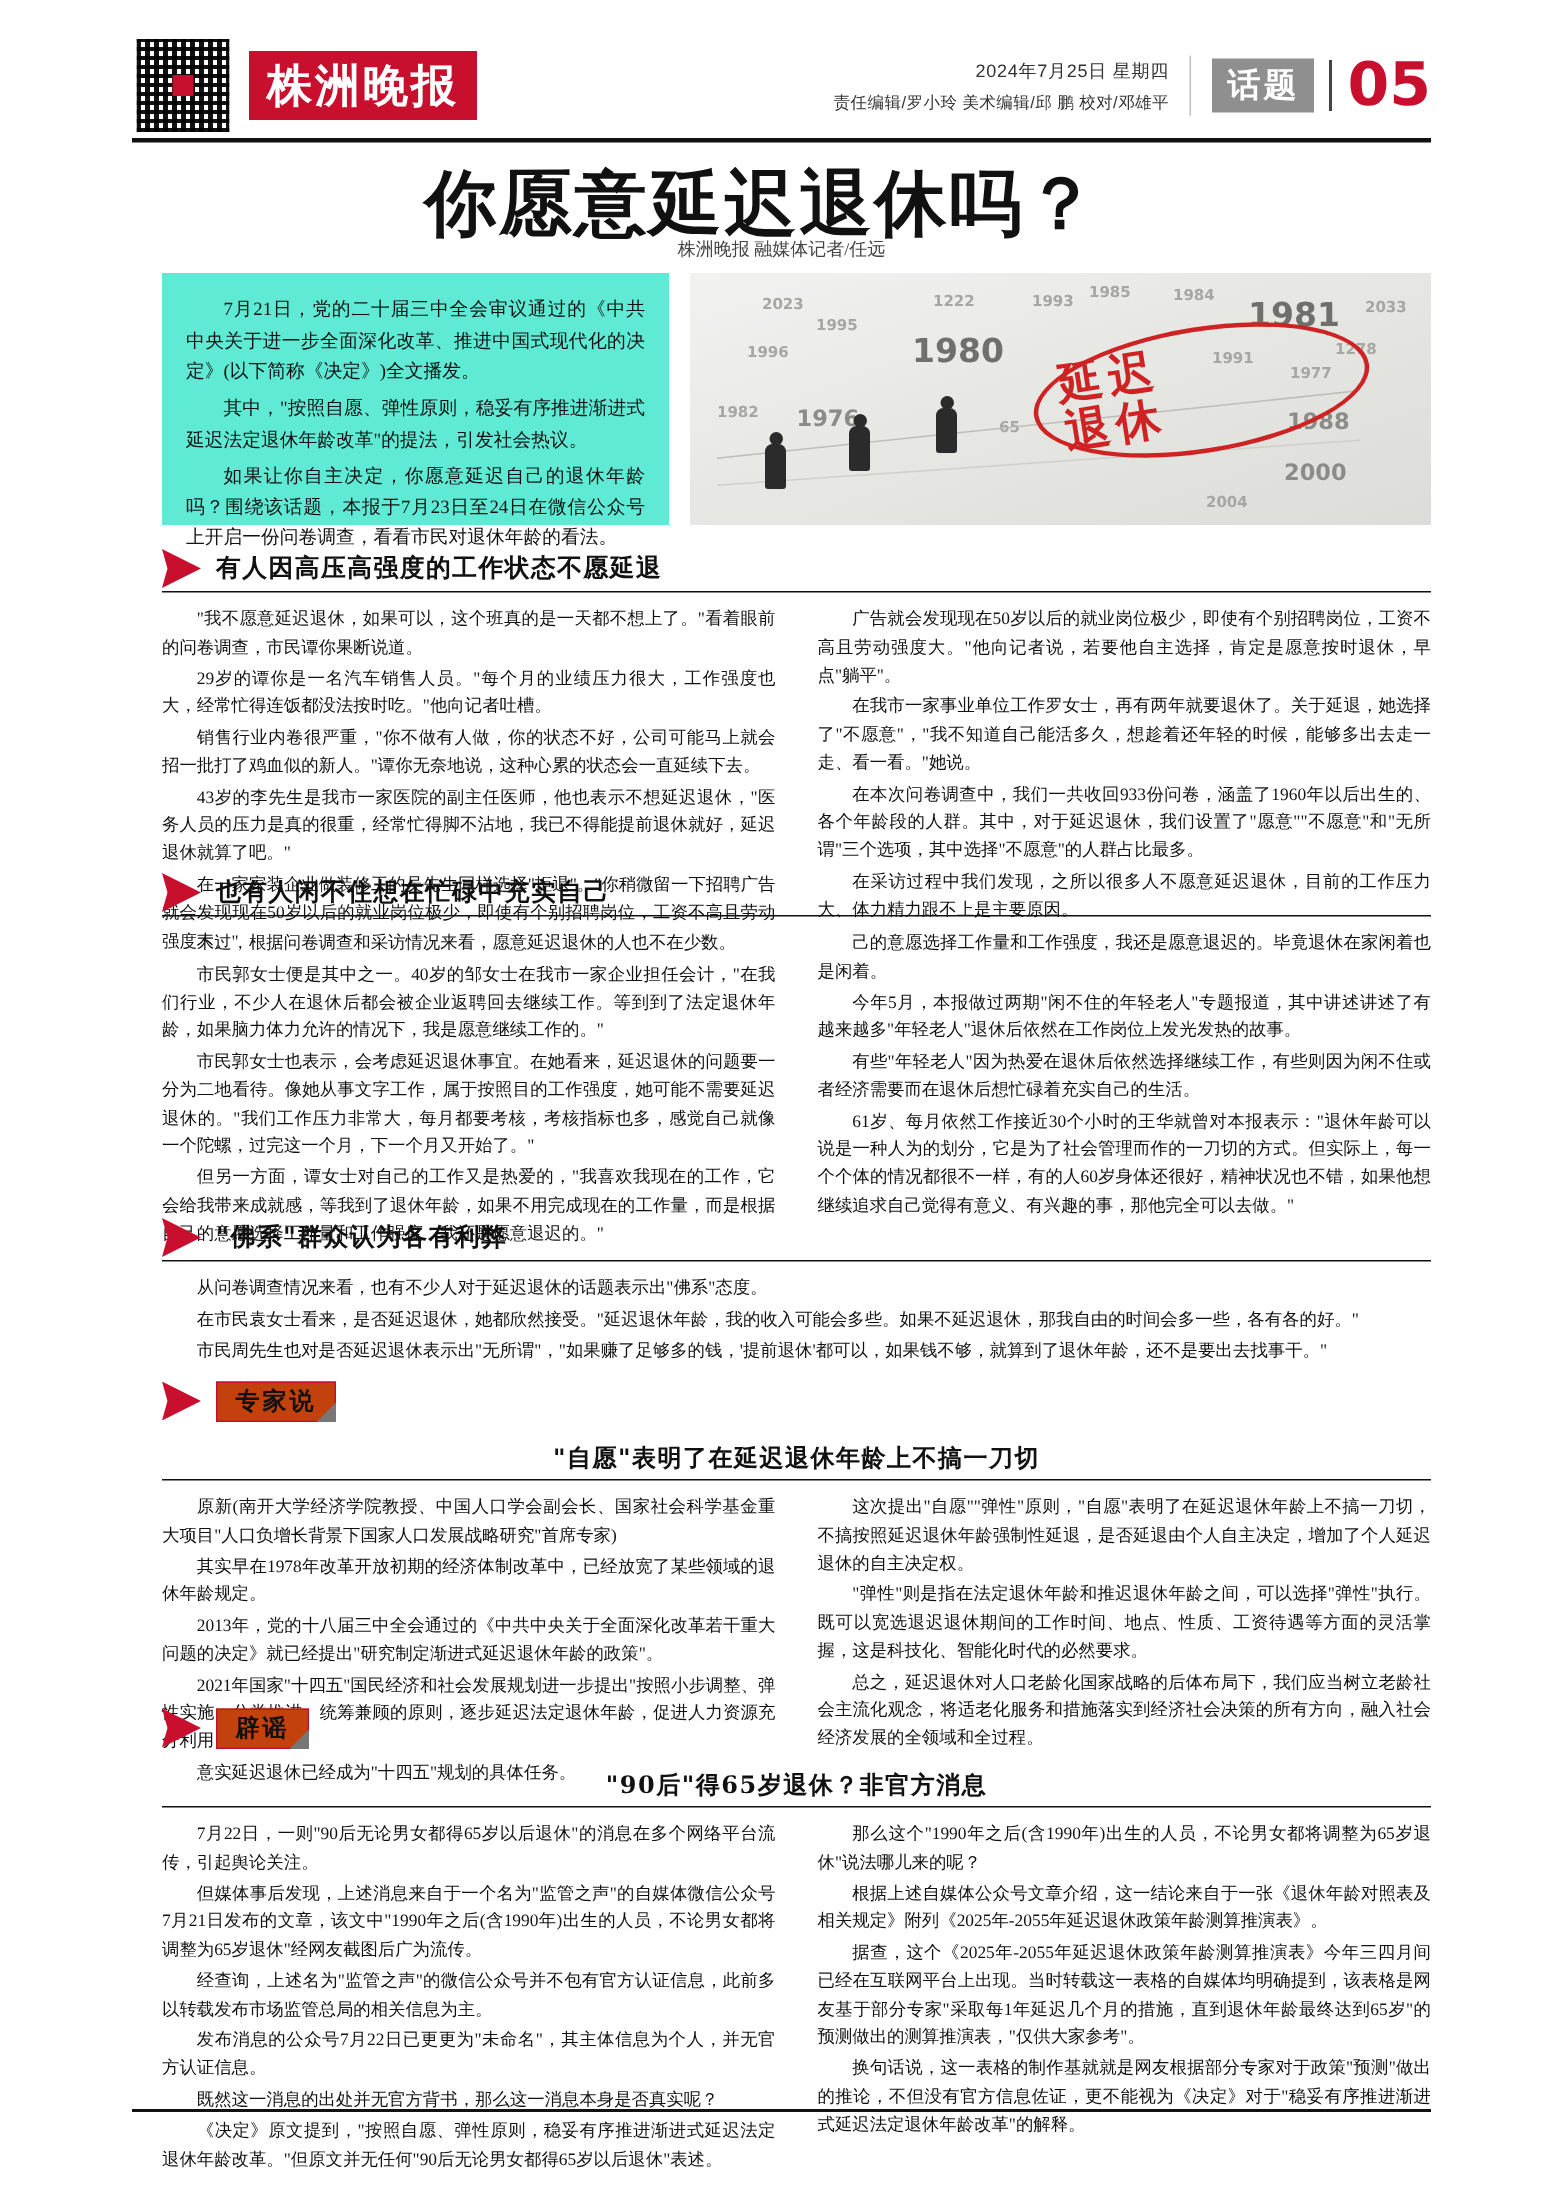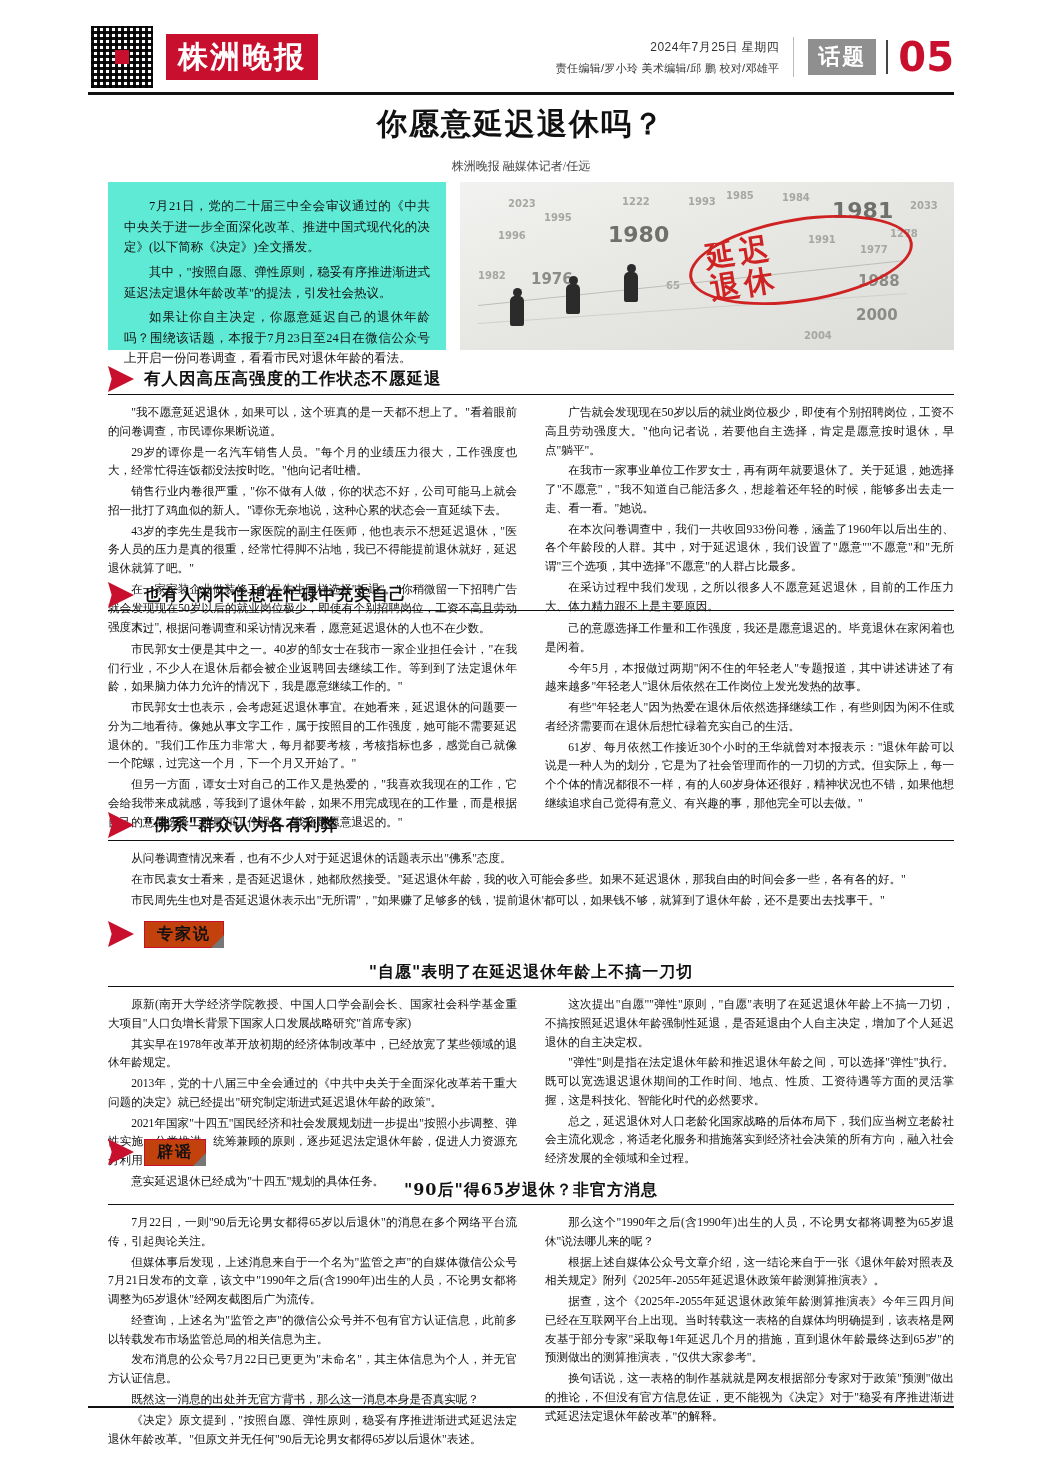--- a/index.html
+++ b/index.html
@@ -54,23 +54,23 @@
   }
   .section-num{
     color:#c8102e;font-family:"DejaVu Sans",sans-serif;font-weight:bold;font-size:40px;line-height:1;
   }
   .sep-bar{width:2px;height:34px;background:#444;}
   .rule-top{
     position:absolute;left:88px;top:92px;width:866px;height:3px;background:#111;
   }
   
   .headline{
-    position:absolute;left:88px;top:104px;width:866px;text-align:center;
+    position:absolute;left:75px;top:104px;width:866px;text-align:center;
     font-family:"DejaVu Serif", serif;
-    font-weight:bold;font-size:30px;letter-spacing:2px;color:#111;
+    font-weight:bold;font-size:48px;letter-spacing:2px;color:#111;
   }
   .byline{
     position:absolute;left:88px;top:158px;width:866px;text-align:center;
     font-size:12px;color:#444;
   }
   
   .lead-wrap{
     position:absolute;left:108px;top:182px;width:846px;height:172px;
   }
   .lead-box{

